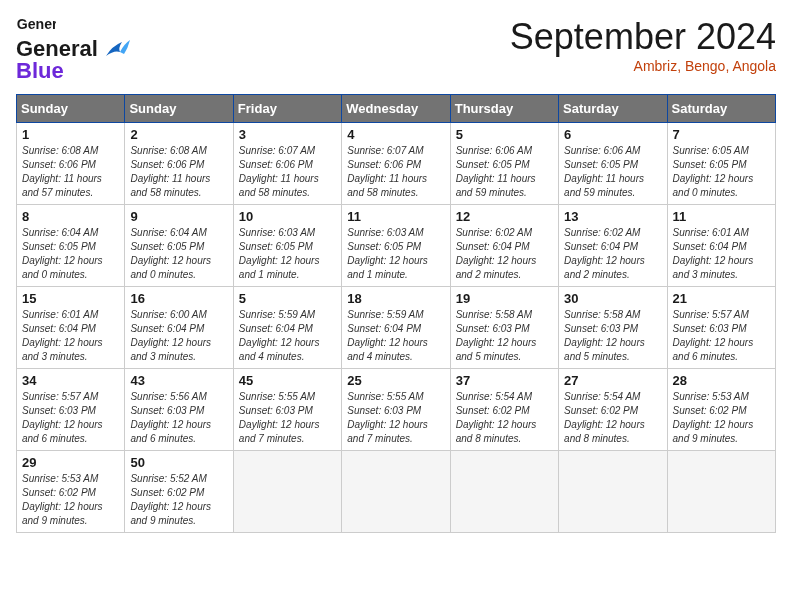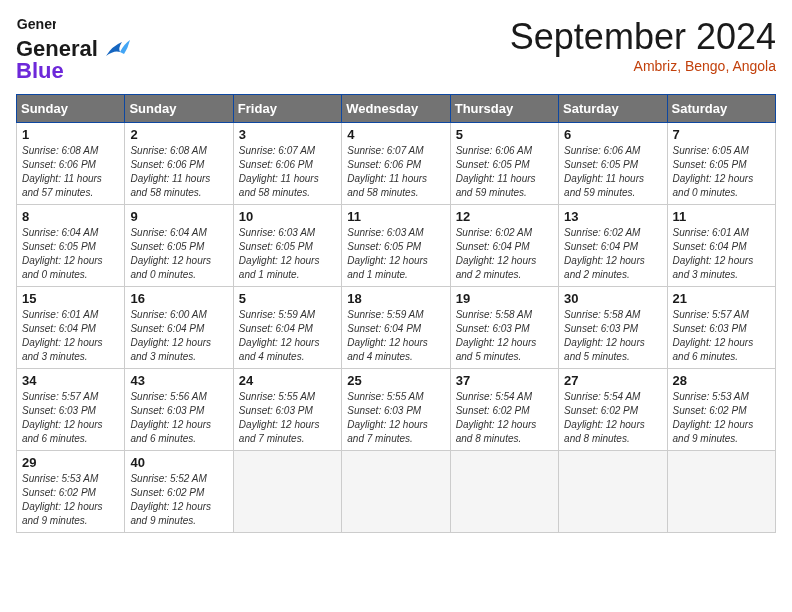--- a/index.html
+++ b/index.html
@@ -299,21 +299,21 @@
       </td>
         <td>
         <span class="day-num">43</span>
         <div class="day-info">
           Sunrise: 5:56 AM<br>
           Sunset: 6:03 PM<br>
           Daylight: 12 hours and 6 minutes.
         </div>
       </td>
         <td>
-        <span class="day-num">24</span>
+        <span class="day-num">45</span>
         <div class="day-info">
           Sunrise: 5:55 AM<br>
           Sunset: 6:03 PM<br>
           Daylight: 12 hours and 7 minutes.
         </div>
       </td>
         <td>
         <span class="day-num">25</span>
         <div class="day-info">
           Sunrise: 5:55 AM<br>
@@ -349,21 +349,21 @@
       <tr>
         <td>
         <span class="day-num">29</span>
         <div class="day-info">
           Sunrise: 5:53 AM<br>
           Sunset: 6:02 PM<br>
           Daylight: 12 hours and 9 minutes.
         </div>
       </td>
         <td>
-        <span class="day-num">40</span>
+        <span class="day-num">50</span>
         <div class="day-info">
           Sunrise: 5:52 AM<br>
           Sunset: 6:02 PM<br>
           Daylight: 12 hours and 9 minutes.
         </div>
       </td>
         <td class="empty"></td>
         <td class="empty"></td>
         <td class="empty"></td>
         <td class="empty"></td>

